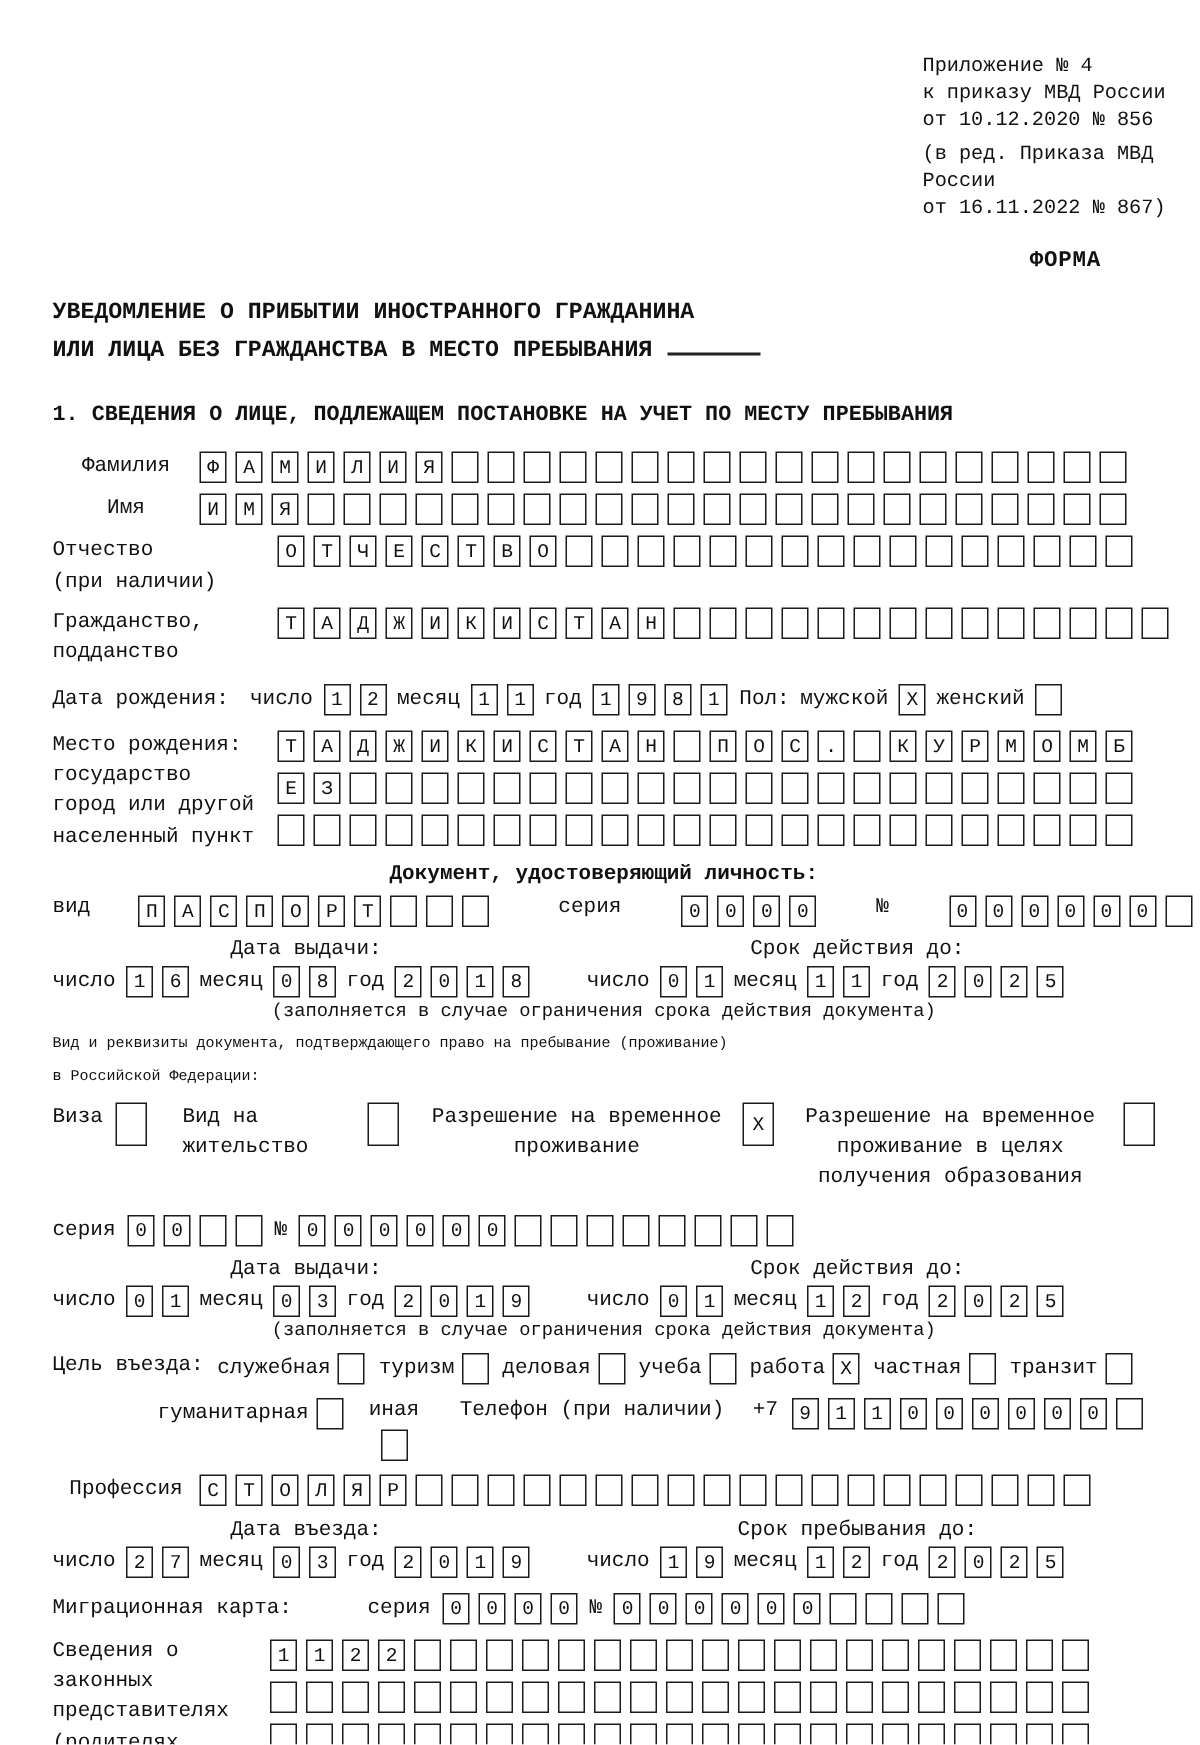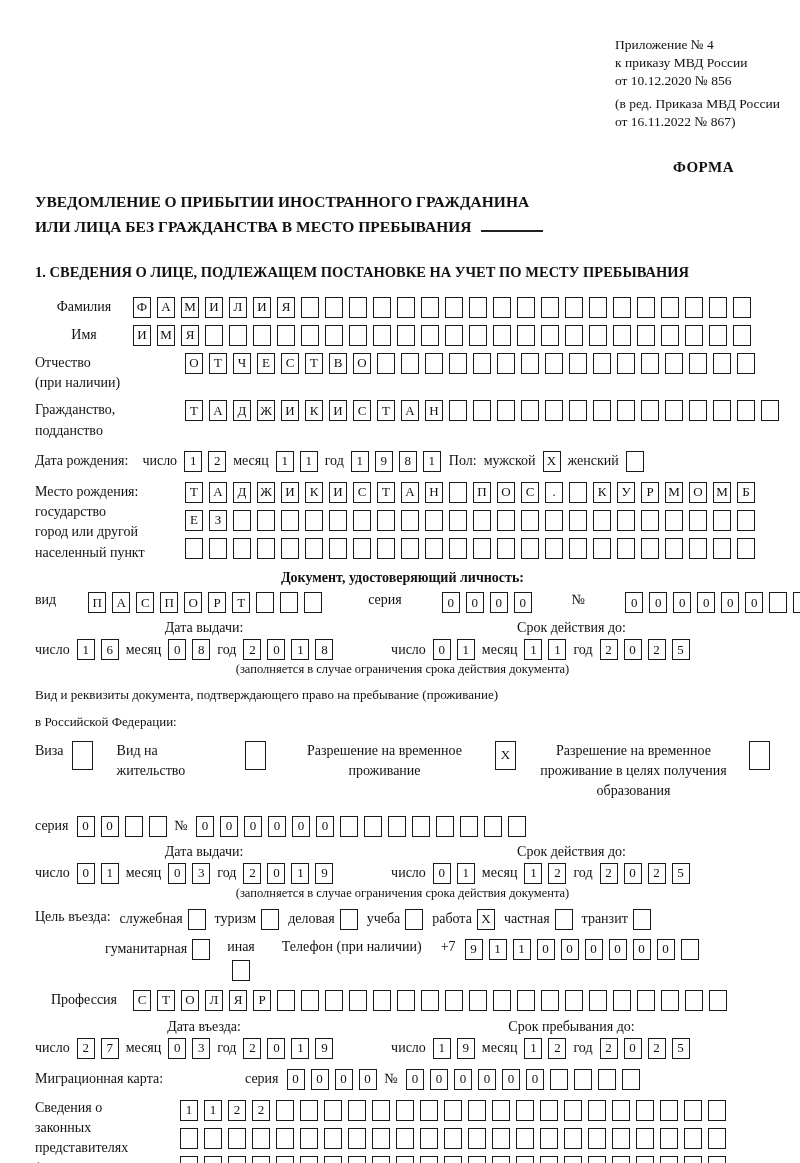--- a/index.html
+++ b/index.html
@@ -1,25 +1,25 @@
 <!DOCTYPE html>
 <html><head>
 <meta charset="utf-8">
 <style>
   html,body{margin:0;padding:0;background:#ffffff;}
   .page{
     width:800px;height:1163px;box-sizing:border-box;
     padding:36px 30px 16px 35px;
-    font-family:Liberation Serif, serif;
+    font-family:Liberation Mono, monospace;
     color:#111;overflow:hidden;background:#fff;
   }
   
   .hdr{margin-left:580px;width:190px;font-size:13.5px;line-height:1.32;}
   .hdr .hdr2{margin-top:6px;}
-  .forma{font-weight:bold;font-size:15px;text-align:right;padding-right:36px;margin-top:28px;letter-spacing:.5px;}
+  .forma{font-weight:bold;font-size:15px;text-align:right;padding-right:36px;margin-top:16px;letter-spacing:.5px;}
   
   .title{text-align:left;font-weight:bold;font-size:15.5px;line-height:1.6;margin-top:14px;}
   .blank-line{display:inline-block;width:62px;border-bottom:2px solid #222;height:14px;margin-left:10px;}
   .sec1{font-weight:bold;font-size:14.5px;margin-top:24px;margin-bottom:16px;}
   
   .frow{display:flex;align-items:flex-start;margin-bottom:7px;font-size:14px;}
   .flabel{flex:0 0 auto;line-height:1.45;}
   .w96{width:98px;text-align:center;}
   .w150{width:150px;}
   .cells{display:inline-flex;gap:6px;flex-wrap:nowrap;}
@@ -33,21 +33,21 @@
   .inl{display:inline-flex;align-items:center;gap:7px;flex-wrap:nowrap;}
   .gap14{margin-left:14px;}
   .gap8{margin-left:8px;}
   
   .datecols{display:flex;font-size:14px;margin-bottom:2px;}
   .datecol-l{flex:0 0 46%;}
   .datecol-r{flex:1;}
   .datehead{text-align:center;margin-bottom:3px;}
   .daterow{display:flex;align-items:center;gap:7px;}
   .note-right{font-size:12.5px;text-align:center;margin:2px 0 8px 0;}
-  .plain{font-size:13px;line-height:1.6;}
+  .plain{font-size:10px;line-height:1.6;}
   
   .visarow{display:flex;align-items:flex-start;font-size:14px;margin:8px 0 14px 0;gap:10px;}
   .visaopt{display:flex;align-items:flex-start;gap:8px;}
   .optlabel{line-height:1.45;}
   .ctr{text-align:center;}
   .w205{width:205px;}
   .w215{width:215px;}
   
   .purprow{display:flex;align-items:flex-start;font-size:14px;margin-bottom:9px;gap:9px;flex-wrap:nowrap;}
   .pair{display:inline-flex;align-items:center;gap:5px;}

